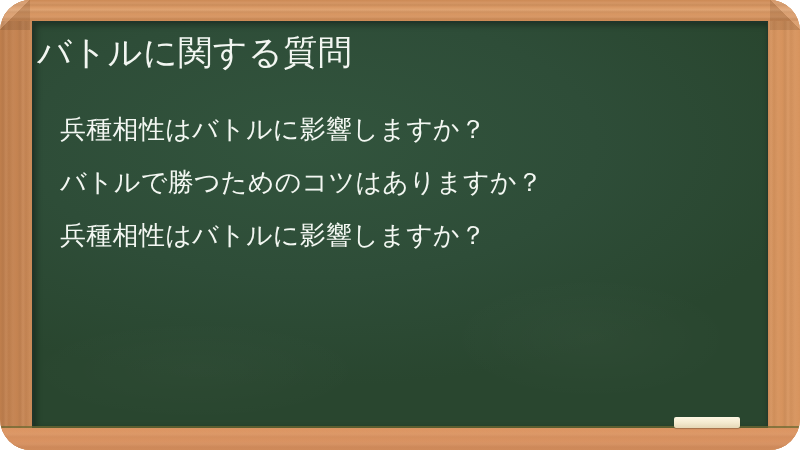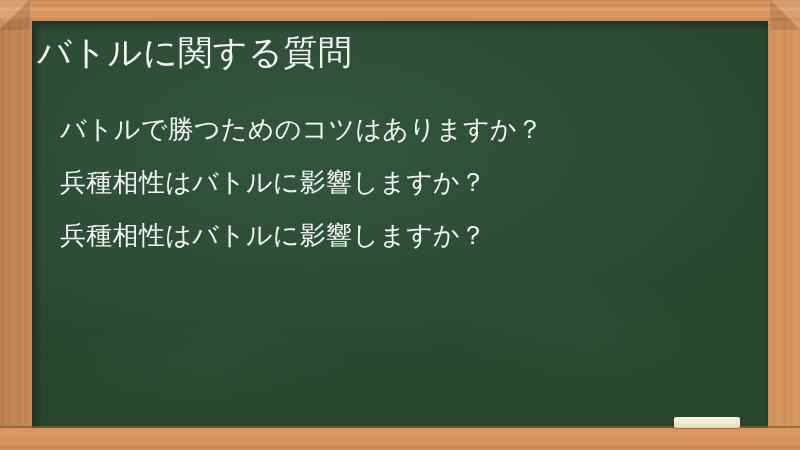--- a/index.html
+++ b/index.html
@@ -14,20 +14,21 @@
     font-family: "DejaVu Sans", "Liberation Sans", sans-serif;
   }
 
   
   .blackboard-scene {
     position: relative;
     width: 800px;
     height: 450px;
     background: #d2905c;
     overflow: hidden;
+    border-radius: 31px;
   }
 
   
   .wood-grain {
     position: absolute;
     inset: 0;
     background:
       repeating-linear-gradient(90deg,
         rgba(0,0,0,0.00)  0px,
         rgba(0,0,0,0.05)  3px,
@@ -164,22 +165,22 @@
   <div class="frame-rail-top"></div>
   <div class="miter miter-tl"></div>
   <div class="miter miter-tr"></div>
 
   <div class="board">
     <div class="board-smudge"></div>
 
     <div class="board-title">バトルに関する質問</div>
 
     <ul class="question-list">
+      <li class="question-item">兵種相性はバトルに影響しますか？</li>
       <li class="question-item">バトルで勝つためのコツはありますか？</li>
-      <li class="question-item">兵種相性はバトルに影響しますか？</li>
       <li class="question-item">兵種相性はバトルに影響しますか？</li>
     </ul>
   </div>
 
   <div class="ledge-edge-line"></div>
   <div class="frame-ledge-bottom"></div>
   <div class="chalk-stick"></div>
 
 </div>
 

